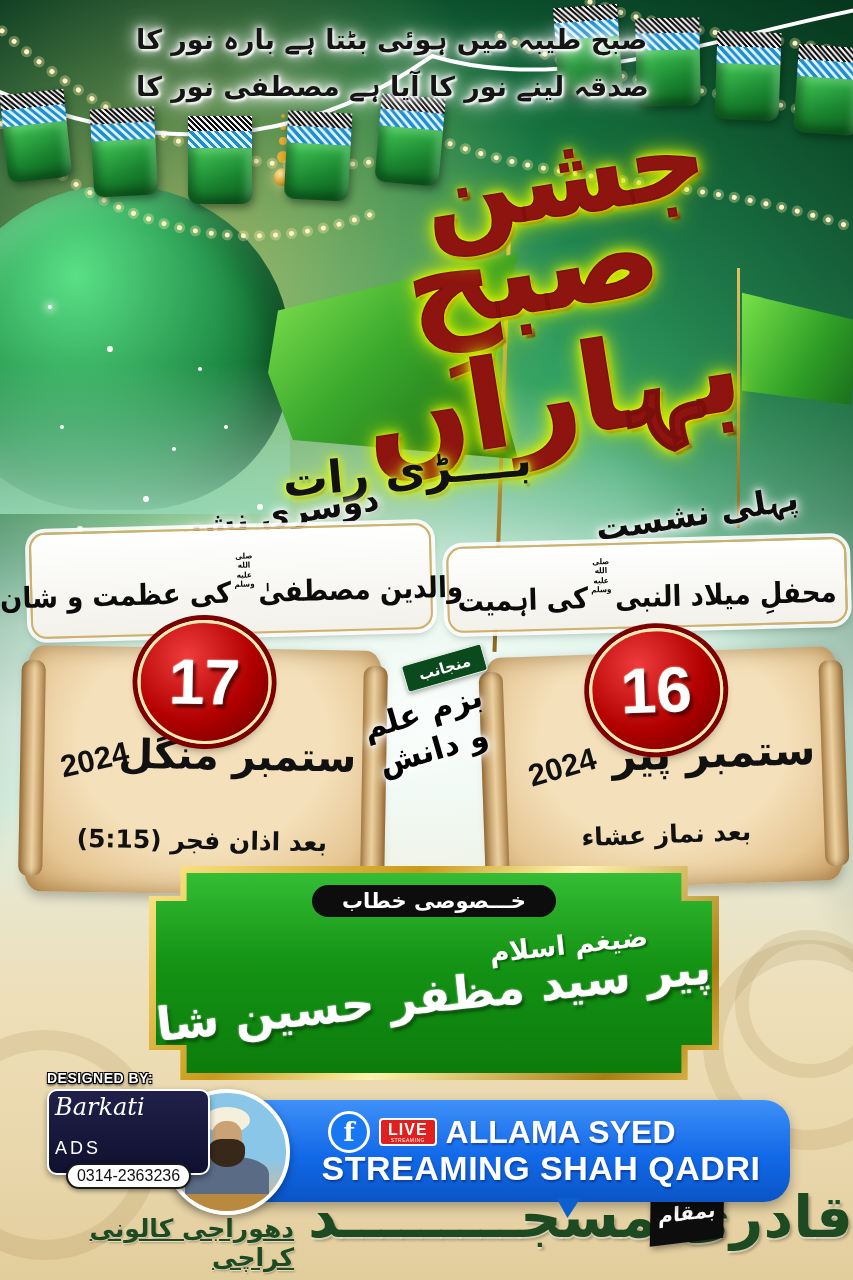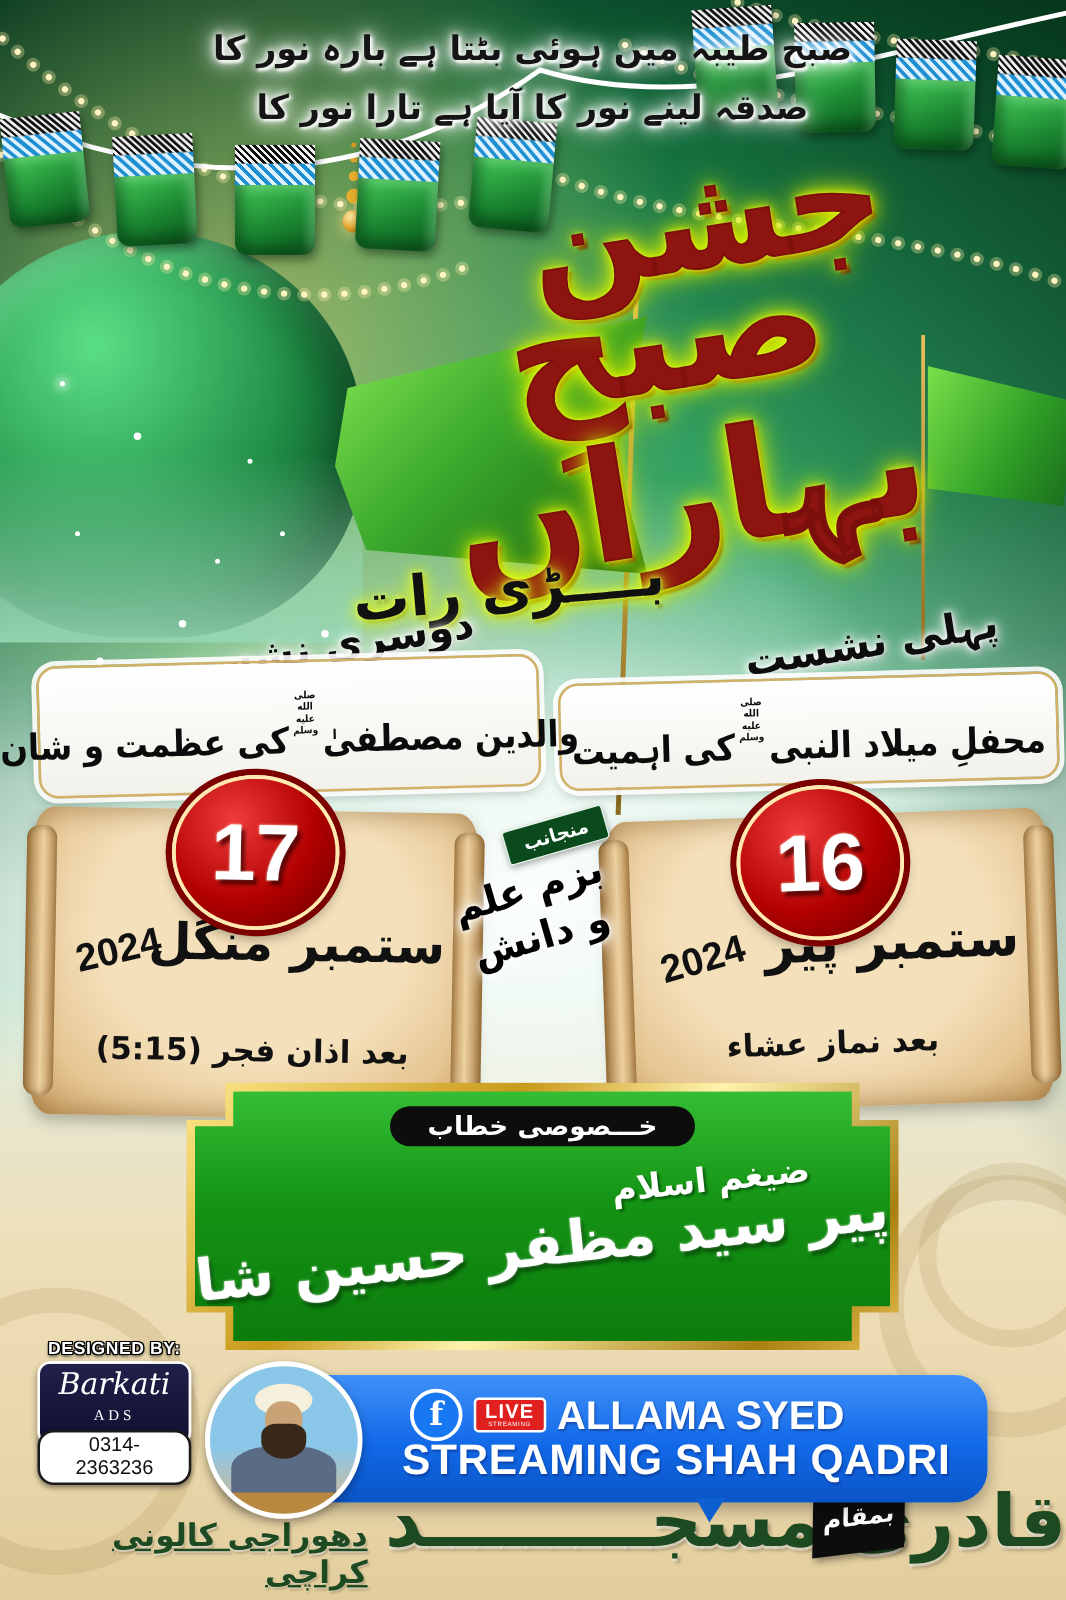--- a/index.html
+++ b/index.html
@@ -44,21 +44,21 @@
   .sparkles{position:absolute;left:48px;top:305px;width:4px;height:4px;border-radius:50%;background:#fff;
     box-shadow:60px 42px 0 1px #fff,124px 142px 0 0 #fff,30px 222px 0 1px #fff,150px 62px 0 0 #fff,
       96px 192px 0 1px #fff,176px 120px 0 0 #fff,12px 120px 0 0 #fff,210px 200px 0 1px #fff,
       0 0 8px 2px rgba(255,255,255,.9);}
   .ring{position:absolute;border:20px solid rgba(150,110,50,.14);border-radius:50%;}
   .ring.r1{left:-70px;bottom:20px;width:190px;height:190px;}
   .ring.r2{right:-60px;bottom:130px;width:170px;height:170px;}
   .ring.r3{right:-30px;top:930px;width:120px;height:120px;border-width:14px;}
 
   
-  .couplet{position:absolute;top:16px;left:136px;width:580px;text-align:center;color:#151515;
+  .couplet{position:absolute;top:16px;left:136px;width:580px;text-align:left;color:#151515;
     font-size:27px;font-weight:bold;line-height:1.75;
     text-shadow:0 0 5px #fff,0 0 9px #fff,0 0 16px #fff,0 0 24px rgba(255,255,255,.95),2px 2px 2px rgba(255,255,255,.8);}
   .main-title{position:absolute;top:126px;left:232px;width:608px;text-align:center;transform:rotate(-9deg);
     color:#8e1410;font-weight:bold;line-height:1.05;}
   .main-title .t1{font-size:108px;transform:translateX(46px);}
   .main-title .t2{font-size:122px;margin-top:-34px;}
   .glow-yellow{-webkit-text-stroke:1.5px #7a0f0c;
     text-shadow:0 0 3px #eaff2e,0 0 8px #ddf400,0 0 16px #d4ef00,0 0 26px #c9e800,3px 4px 2px #5e0a07;}
   .subtitle{position:absolute;top:444px;left:232px;width:350px;text-align:center;transform:rotate(-5deg);
     font-size:45px;font-weight:bold;color:#111;
@@ -116,27 +116,27 @@
     clip-path:polygon(0 14%,5.5% 14%,5.5% 0,94.5% 0,94.5% 14%,100% 14%,100% 86%,94.5% 86%,94.5% 100%,5.5% 100%,5.5% 86%,0 86%);}
   .special-pill{margin:12px auto 0;width:fit-content;background:#0d0d0d;color:#fff;
     font-size:21px;font-weight:bold;padding:4px 30px;border-radius:20px;}
   .zaigham{position:absolute;top:56px;right:64px;transform:rotate(-6deg);color:#fff;
     font-size:27px;font-weight:bold;text-shadow:2px 2px 2px rgba(0,50,0,.55);}
   .speaker-name{position:absolute;top:96px;left:0;right:0;text-align:center;transform:rotate(-6deg);
     color:#fff;font-size:46px;font-weight:bold;white-space:nowrap;
     text-shadow:2px 4px 3px rgba(0,45,0,.55),0 0 2px #fff;}
 
   
-  .designer{position:absolute;top:1070px;left:30px;width:123px;text-align:center;z-index:6;}
+  .designer{position:absolute;top:1070px;left:47px;width:163px;text-align:left;z-index:6;}
   .des-label{font-size:14px;font-weight:bold;color:#fff;letter-spacing:.5px;
     text-shadow:-1px -1px 0 #000,1px -1px 0 #000,-1px 1px 0 #000,1px 1px 0 #000,0 2px 3px #000;}
   .navy-box{margin-top:3px;background:linear-gradient(180deg,#20204a,#101030);border:2px solid #fff;
     border-radius:10px;padding:4px 6px 14px;color:#fff;box-shadow:0 3px 6px rgba(0,0,0,.4);}
   .brand{font-family:"DejaVu Serif",serif;font-style:italic;font-size:24px;line-height:1;}
-  .brand-sub{font-size:12px;letter-spacing:3px;margin-top:6px;font-family:Liberation Serif, serif;}
+  .brand-sub{font-size:18px;letter-spacing:3px;margin-top:19px;font-family:Liberation Sans, sans-serif;}
   .phone-pill{position:relative;margin:-12px auto 0;width:fit-content;background:#fff;border:2px solid #1a1a1a;
     border-radius:13px;padding:2px 9px;font-size:16px;font-weight:normal;color:#111;box-shadow:0 2px 4px rgba(0,0,0,.4);}
 
   
   .live-banner{position:absolute;top:1100px;left:176px;width:614px;height:102px;border-radius:26px;z-index:5;
     background:linear-gradient(180deg,#3f90f8,#1269e8 55%,#0a55c6);box-shadow:0 5px 12px rgba(0,0,0,.3);}
   .lb-tail{position:absolute;left:378px;bottom:-16px;width:0;height:0;border-left:16px solid transparent;
     border-right:8px solid transparent;border-top:20px solid #0d5fd0;transform:skewX(-14deg);}
   .photo{position:absolute;left:-12px;top:-11px;width:118px;height:118px;border-radius:50%;
     border:4px solid #fff;overflow:hidden;background:linear-gradient(180deg,#8ac6e8 55%,#d9b98a);box-shadow:0 3px 8px rgba(0,0,0,.35);}
@@ -246,21 +246,21 @@
       <div class="grn"></div>
     </div>
 
   <div class="sparkles"></div>
   <div class="ring r1"></div>
   <div class="ring r2"></div>
   <div class="ring r3"></div>
 
   <div class="couplet ur">
     <div>صبح طیبہ میں ہوئی بٹتا ہے بارہ نور کا</div>
-    <div>صدقہ لینے نور کا آیا ہے تارا نور کا</div>
+    <div>صدقہ لینے نور کا آیا ہے مصطفی نور کا</div>
   </div>
 
   <div class="main-title ur">
     <div class="t1 glow-yellow">جشن</div>
     <div class="t2 glow-yellow">صبحِ بہاراں</div>
   </div>
   <div class="subtitle ur">بــــڑی رات</div>
 
   <div class="session-head sh-right ur">پہلی نشست</div>
   <div class="topic-box tb-right">

